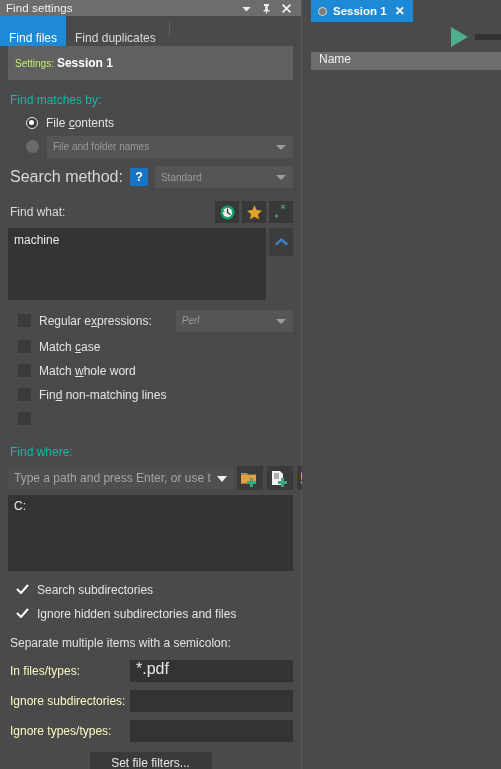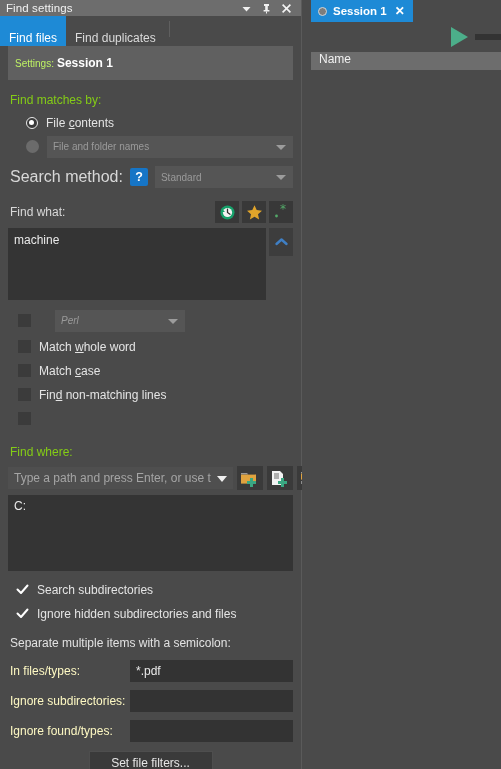--- a/index.html
+++ b/index.html
@@ -70,21 +70,21 @@
     font-size: 12px;
     font-family: "Liberation Sans", sans-serif;
     padding: 4px 0;
     text-align: center;
     cursor: default;
   }
   .reset-btn { width: 76px; height: 24px; line-height: 16px; }
 
   .content { padding: 0 8px; }
 
-  .section-label { font-size: 12px; color: #84cc16; margin: 13px 0 7px 2px; }
+  .section-label { font-size: 12px; color: #14b8a6; margin: 13px 0 7px 2px; }
 
   
   .radio-row { display: flex; align-items: center; margin: 0 0 7px 18px; height: 17px; }
   .radio {
     width: 12px; height: 12px; border-radius: 50%;
     border: 1.5px solid #e9e9e9; background: #3a3a3a;
     position: relative; flex: 0 0 auto;
   }
   .radio.checked::after {
     content: ""; position: absolute; left: 2.2px; top: 2.2px;
@@ -187,22 +187,22 @@
 
   .field-row { display: flex; align-items: center; margin-bottom: 8px; }
   .field-label { width: 122px; font-size: 12px; color: #fef9c3; padding-left: 2px; }
   .field-input {
     flex: 1; height: 22px; background: #333333;
     color: #e9e9e9; font-size: 12px;
     display: flex; align-items: center; padding: 0 6px;
   }
   .field-combo {
     flex: 1; height: 22px; background: #333333;
-    color: #e9e9e9; font-size: 12px;
-    display: flex; align-items: center; padding: 0 20px 0 6px;
+    color: #e9e9e9; font-size: 16px;
+    display: flex; padding: 0 20px 0 6px;
     position: relative;
   }
   .field-combo .caret { border-top-color: #e8e8e8; }
 
   .filters-btn-row { display: flex; justify-content: center; margin-top: 9px; }
   .filters-btn { width: 124px; height: 22px; background: #3a3a3a; border: 1px solid #4e4e4e; line-height: 14px; }
 
   
   .right-panel {
     flex: 1; height: 769px;
@@ -342,34 +342,35 @@
           <svg width="15" height="10" viewBox="0 0 15 10">
               <path d="M2.5 7 L7.5 2.5 L12.5 7" stroke="#3f7fc4" stroke-width="2.4" fill="none" stroke-linecap="round" stroke-linejoin="round"></path>
             </svg>
         </div>
       </div>
 
       <div style="height:12px;"></div>
 
       <div class="check-row with-combo">
         <div class="cbox"></div>
+        <div class="check-label">Regular e<span class="mn">x</span>pressions:</div>
         <div class="combo disabled" style="width:130px; margin-left:24px;font-style:italic;">
           <span class="combo-text">Perl</span>
           <span class="caret"></span>
         </div>
       </div>
 
       <div class="check-row">
         <div class="cbox"></div>
-        <div class="check-label">Match <span class="mn">w</span>hole word</div>
+        <div class="check-label">Match <span class="mn">c</span>ase</div>
       </div>
 
       <div class="check-row">
         <div class="cbox"></div>
-        <div class="check-label">Match <span class="mn">c</span>ase</div>
+        <div class="check-label">Match <span class="mn">w</span>hole word</div>
       </div>
 
       <div class="check-row">
         <div class="cbox"></div>
         <div class="check-label">Fin<span class="mn">d</span> non-matching lines</div>
       </div>
 
       <div class="check-row">
         <div class="cbox"></div>
       </div>
@@ -439,21 +440,21 @@
           <span class="caret"></span>
         </div>
       </div>
 
       <div class="field-row">
         <div class="field-label">Ignore subdirectories:</div>
         <div class="field-input"></div>
       </div>
 
       <div class="field-row">
-        <div class="field-label">Ignore found/types:</div>
+        <div class="field-label">Ignore types/types:</div>
         <div class="field-input"></div>
       </div>
 
       <div class="filters-btn-row">
         <div class="btn filters-btn">Set file filters...</div>
       </div>
 
     </div>
   </div>
 

